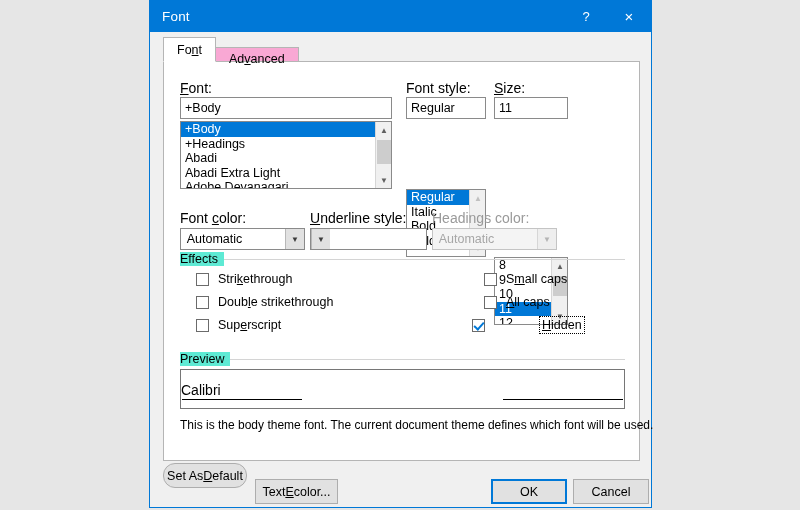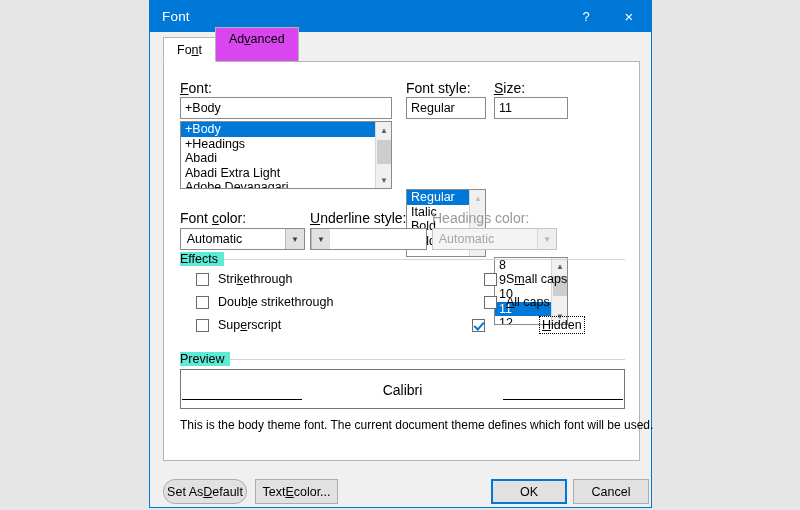--- a/index.html
+++ b/index.html
@@ -42,25 +42,25 @@
   }
   .tbtn.close { width: 44px; font-size: 15px; }
 
   
   .tabstrip {
     position: absolute; left: 13px; top: 38px;
     height: 24px; display: flex; align-items: flex-end;
     z-index: 3;
   }
   .tab {
-    height: 35px; line-height: 22px;
+    height: 15px; line-height: 22px;
     padding: 0 13px;
     font-size: 12.5px; color: #000;
     border: 1px solid #b5b5b5;
-    background: #d946ef;
+    background: #f9a8d4;
     margin-right: -1px;
     box-sizing: border-box;
     cursor: default;
   }
   .tab.active {
     background: #ffffff;
     border-bottom-color: #ffffff;
     height: 25px; line-height: 24px;
     position: relative; z-index: 2;
   }
@@ -211,21 +211,21 @@
   
   .preview-box {
     position: absolute;
     border: 1px solid #767676;
     background: #ffffff;
     box-sizing: border-box;
   }
   .preview-text {
     position: absolute;
     left: 0; right: 0;
-    text-align: center;
+    text-align: left;
     font-size: 14px;
     color: #000;
   }
   .prev-line {
     position: absolute;
     border-top: 1px solid #000;
     height: 0;
   }
   .preview-desc {
     position: absolute;
@@ -385,21 +385,21 @@
 
       <div class="preview-box" style="left:16px; top:307px; width:445px; height:40px;">
         <div class="prev-line" style="left:1px; top:29px; width:120px;"></div>
         <div class="prev-line" style="right:1px; top:29px; width:120px;"></div>
         <div class="preview-text" style="top:12px;">Calibri</div>
       </div>
 
       <div class="preview-desc" style="left:16px; top:356px;">This is the body theme font. The current document theme defines which font will be used.</div>
     </div>
 
-    <div class="btn" style="left:13px; top:479px; width:84px;border-radius:12px;">
+    <div class="btn" style="left:13px; top:463px; width:84px;border-radius:12px;">
         <span>Set As </span>
         <u>D</u>
         <span>efault</span>
       </div>
 
     <div class="btn" style="left:105px; top:479px; width:83px;">
         <span>Text </span>
         <u>E</u>
         <span>color...</span>
       </div>

